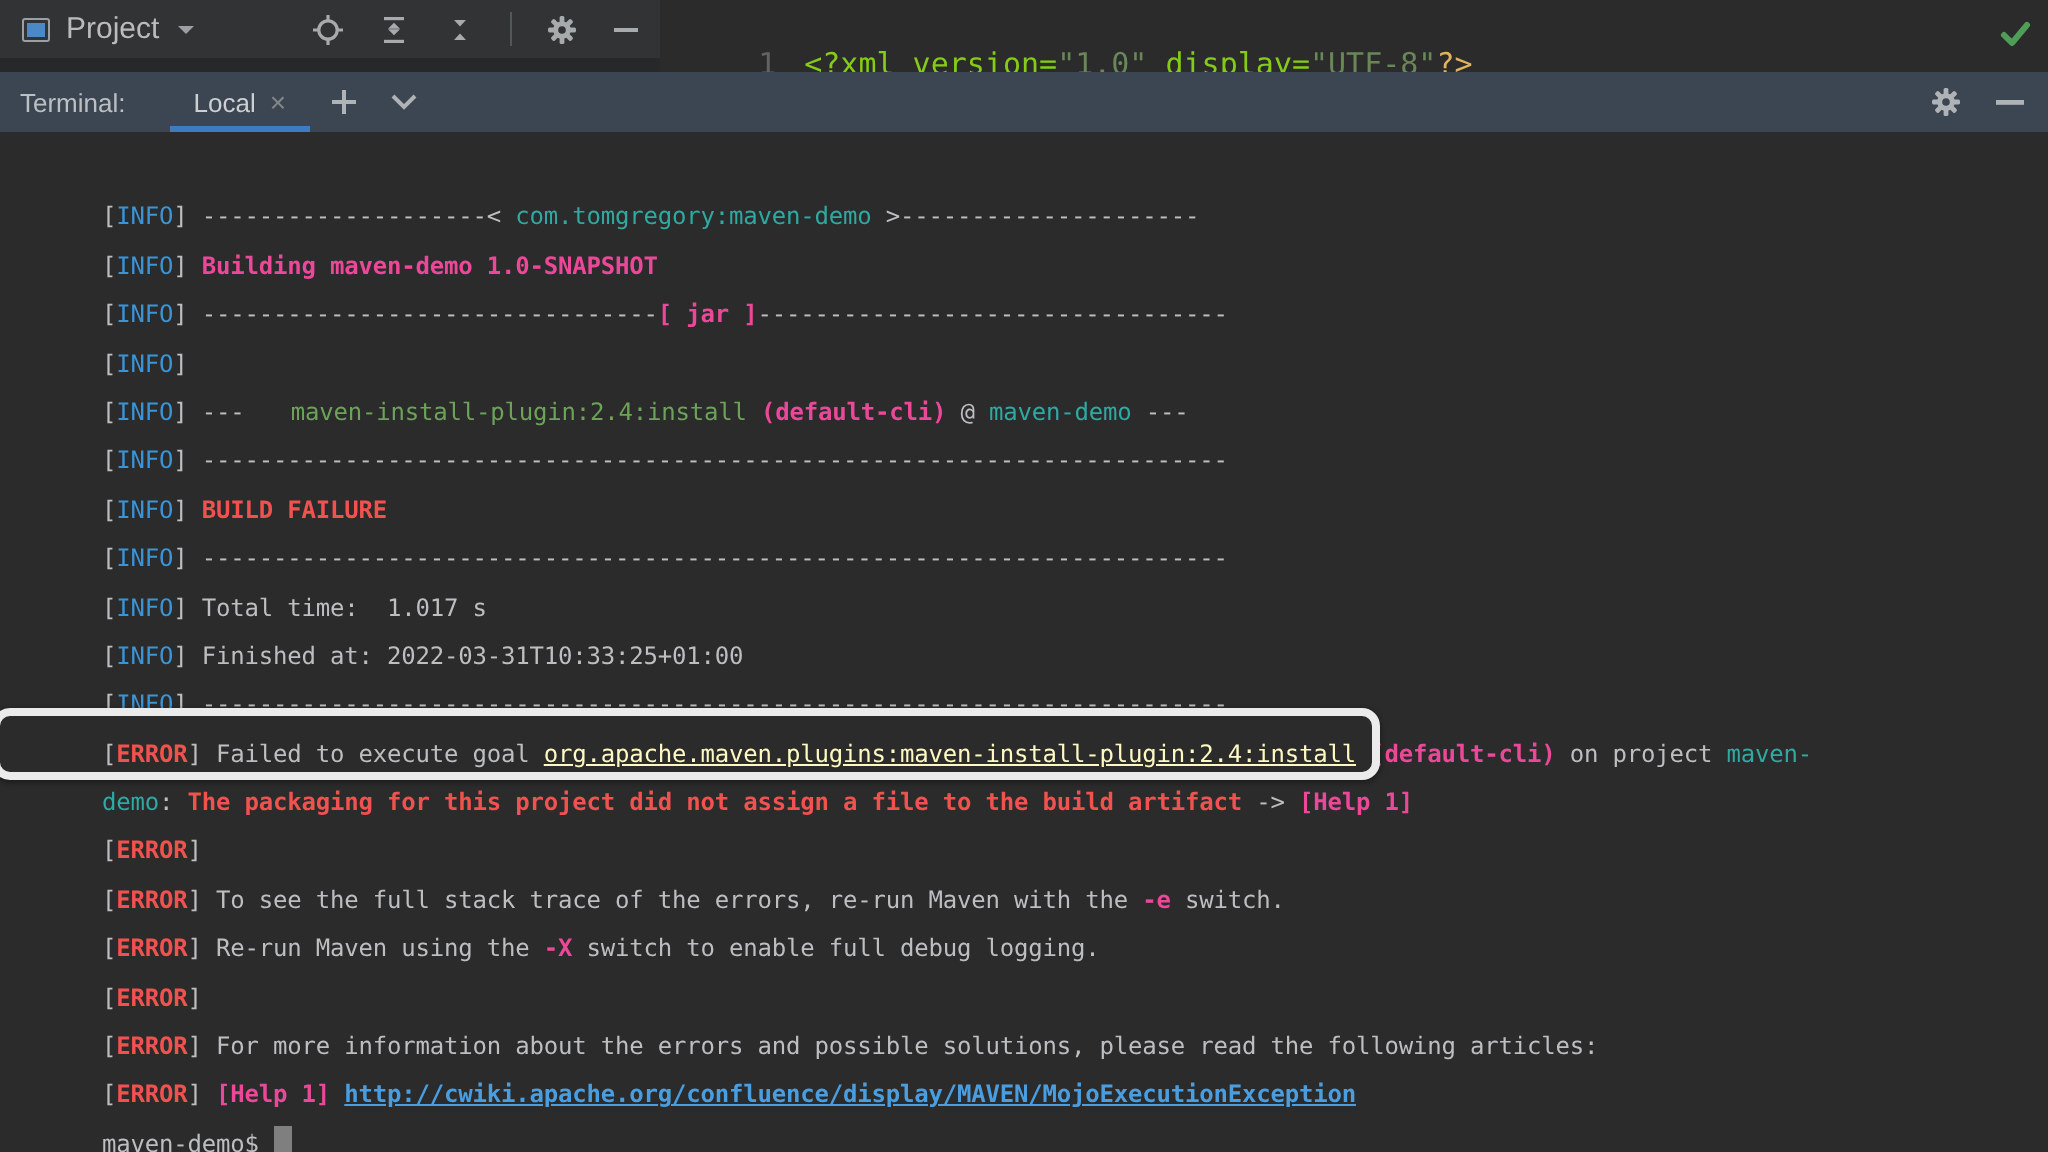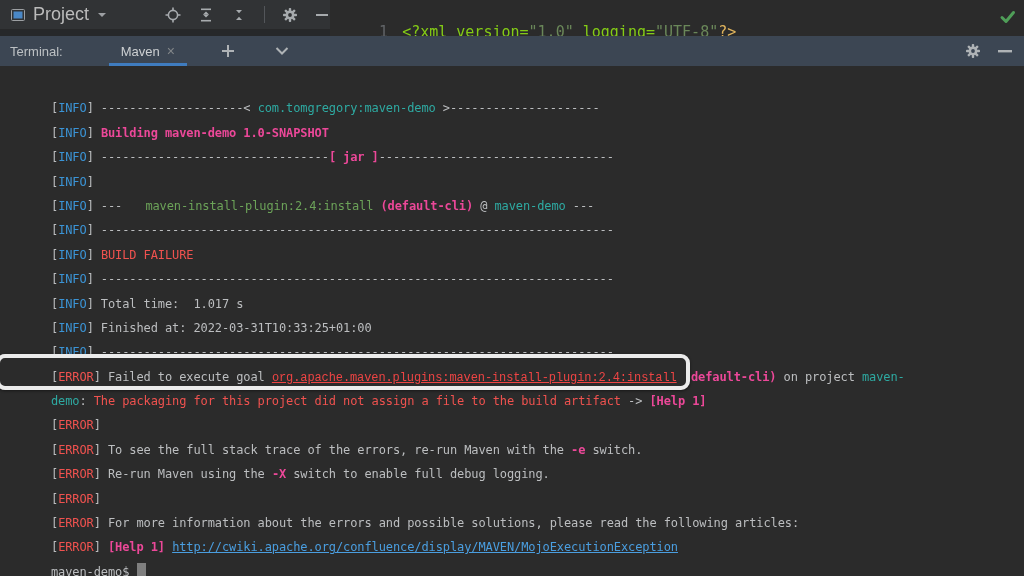--- a/index.html
+++ b/index.html
@@ -7,21 +7,21 @@
   body {
     width:1024px; height:576px; position:relative; overflow:hidden;
     background:#2b2b2b; font-family:"Liberation Sans", sans-serif;
   }
 
   
   .topbar { position:absolute; top:0; left:0; width:1024px; height:30px; background:#2b2b2b; }
   .proj-header {
     position:absolute; top:0; left:0; width:330px; height:30px;
     background:#313335; border-bottom:1px solid #272829;
-    display:flex; align-items:center; padding-left:10px; color:#bbbbbb; font-size:18px;
+    display:flex; align-items:center; padding-left:10px; color:#bbbbbb; font-size:15px;
   }
   .proj-body { position:absolute; top:30px; left:0; width:330px; height:6px; background:#26282a; }
   .proj-title { margin-left:7px; }
   .chev { margin-left:8px; }
   .hdr-icons { display:flex; align-items:center; gap:17px; margin-left:58px; }
   .vsep { width:1px; height:17px; background:#53565a; }
   .icon16 { width:16px; height:16px; display:inline-block; }
 
   
   .editor { position:absolute; left:330px; top:0; width:694px; height:36px; background:#2b2b2b;
@@ -30,21 +30,21 @@
   .ed-gutter { display:inline-block; width:22px; text-align:right; color:#616467; margin-right:14px; }
   .ed-line2 { position:absolute; top:29px; left:0; white-space:pre; height:7px; overflow:hidden; }
   .seg-ed-def { color:#84cc16; }
   .seg-ed-str { color:#6a8759; }
   .seg-ed-end { color:#e0b45c; }
   .ed-check { position:absolute; right:8px; top:8px; }
 
   
   .term-header {
     position:absolute; top:36px; left:0; width:1024px; height:30px;
-    background:#3c4653; display:flex; align-items:center; color:#bcc0c3; font-size:13px;gap:24px;
+    background:#3c4653; display:flex; align-items:center; color:#bcc0c3; font-size:13px;
   }
   .term-label { margin-left:10px; }
   .term-tab { position:relative; height:30px; display:flex; align-items:center; gap:7px;
               margin-left:22px; padding:0 12px; color:#cdd0d2; }
   .tab-underline { position:absolute; left:0; right:0; bottom:0; height:3px; background:#3f7cbf; }
   .tab-close { color:#83878a; font-size:14px; }
   .term-plus { margin-left:10px; }
   .term-chevron { margin-left:16px; }
   .term-right { margin-left:auto; margin-right:12px; display:flex; align-items:center; gap:17px; }
 
@@ -53,26 +53,26 @@
     position:absolute; top:66px; left:0; width:1024px; height:510px; background:#2b2b2b;
     padding:6px 0 0 7px;
     font-family:"DejaVu Sans Mono","Liberation Mono",monospace;
     font-size:12px; line-height:24.4px; letter-spacing:-0.1px; white-space:pre;
     color:#bcbec0;
     margin-left:44px;
   }
   .t-line { height:24.4px; }
   .seg-def  { color:#bcbec0; }
   .seg-info { color:#3b94d6; }
-  .seg-err  { color:#f0524f; font-weight:normal; }
+  .seg-err  { color:#f0524f; font-weight:bold; }
   .seg-b    { color:#ec4899; font-weight:bold; }
   .seg-cyan { color:#2eaaa2; }
   .seg-green{ color:#6ca359;padding-left:16px; }
-  .seg-glink{ color:#ef4444; text-decoration:underline;font-family:Liberation Mono, monospace; }
-  .seg-link { color:#4a9ee0; text-decoration:underline; cursor:pointer; }
+  .seg-glink{ color:#fef9c3; text-decoration:underline; }
+  .seg-link { color:#4a9ee0; text-decoration:underline; cursor:pointer;font-weight:bold; }
   .seg-cursor { display:inline-block; width:9px; height:17px; background:#7f7f7f; vertical-align:-3px; }
 
   
   .err-box {
     position:absolute; left:-4px; top:354px; width:694px; height:36px;
     border:4px solid #ebebeb; border-radius:9px; background:transparent;
     box-shadow:0 1px 3px rgba(0,0,0,.45); pointer-events:none; z-index:5;
   }
 
   svg { display:block; }
@@ -133,36 +133,36 @@
             <rect x="1" y="7" width="12" height="2" fill="#a7abae"></rect>
           </svg>
       </span>
     </div>
   </div>
   <div class="proj-body"></div>
 </div>
 
 <div class="editor">
   <div class="ed-line1">
-    <span class="ed-gutter">1</span><span style="display:inline-block"><div class="t-line"><span class="seg-ed-def">&lt;?xml version=</span><span class="seg-ed-str">"1.0"</span><span class="seg-ed-def"> logging=</span><span class="seg-ed-str">"UTF-8"</span><span class="seg-ed-end">?&gt;</span></div></span>
+    <span class="ed-gutter">1</span><span style="display:inline-block"><div class="t-line"><span class="seg-ed-def">&lt;?xml version=</span><span class="seg-ed-str">"1.0"</span><span class="seg-ed-def"> display=</span><span class="seg-ed-str">"UTF-8"</span><span class="seg-ed-end">?&gt;</span></div></span>
   </div>
   <div class="ed-line2">
     
   </div>
   <span class="ed-check">
     <svg width="17" height="17" viewBox="0 0 17 17">
       <path d="M3 9.5l4 4 7.5-9" fill="none" stroke="#4f9e58" stroke-width="3" stroke-linecap="round" stroke-linejoin="round"></path>
     </svg>
   </span>
 </div>
 
 <div class="term-header">
   <span class="term-label">Terminal:</span>
   <div class="term-tab">
-    <span>Maven</span>
+    <span>Local</span>
     <span class="tab-close">×</span>
     <span class="tab-underline"></span>
   </div>
   <span class="term-plus">
     <svg width="14" height="14" viewBox="0 0 14 14">
         <path d="M7 1v12M1 7h12" stroke="#afb3b6" stroke-width="2"></path>
       </svg>
   </span>
   <span class="term-chevron">
     <svg width="14" height="8" viewBox="0 0 14 8">

